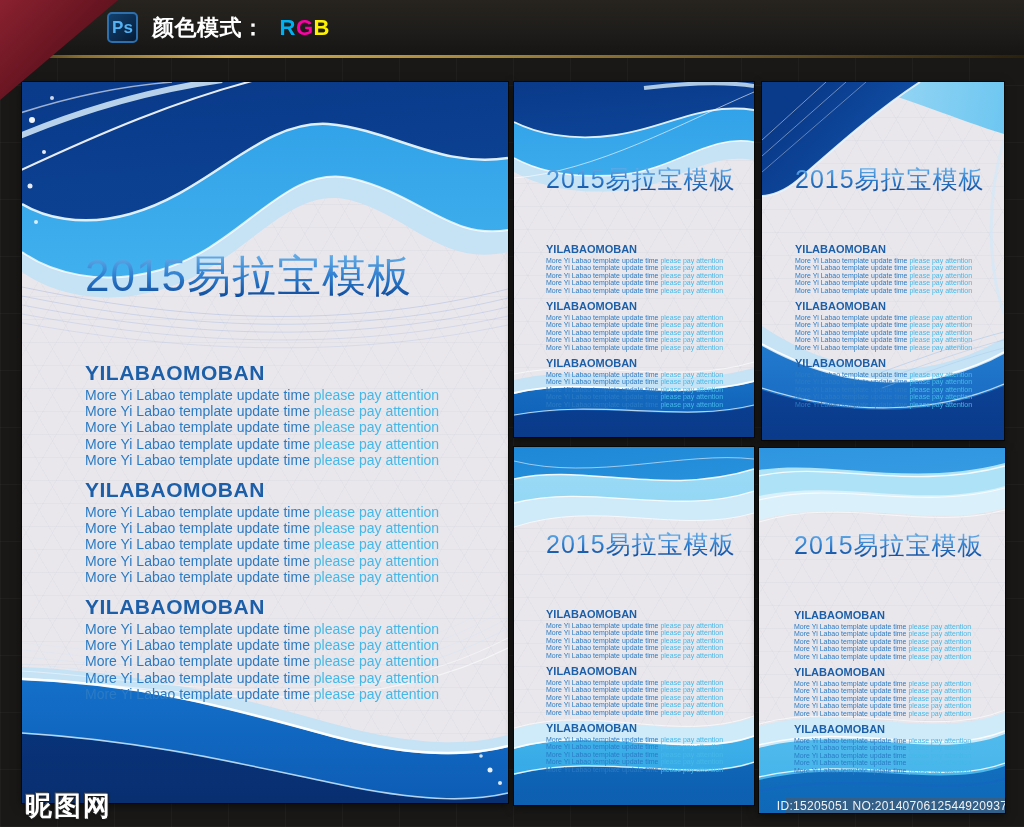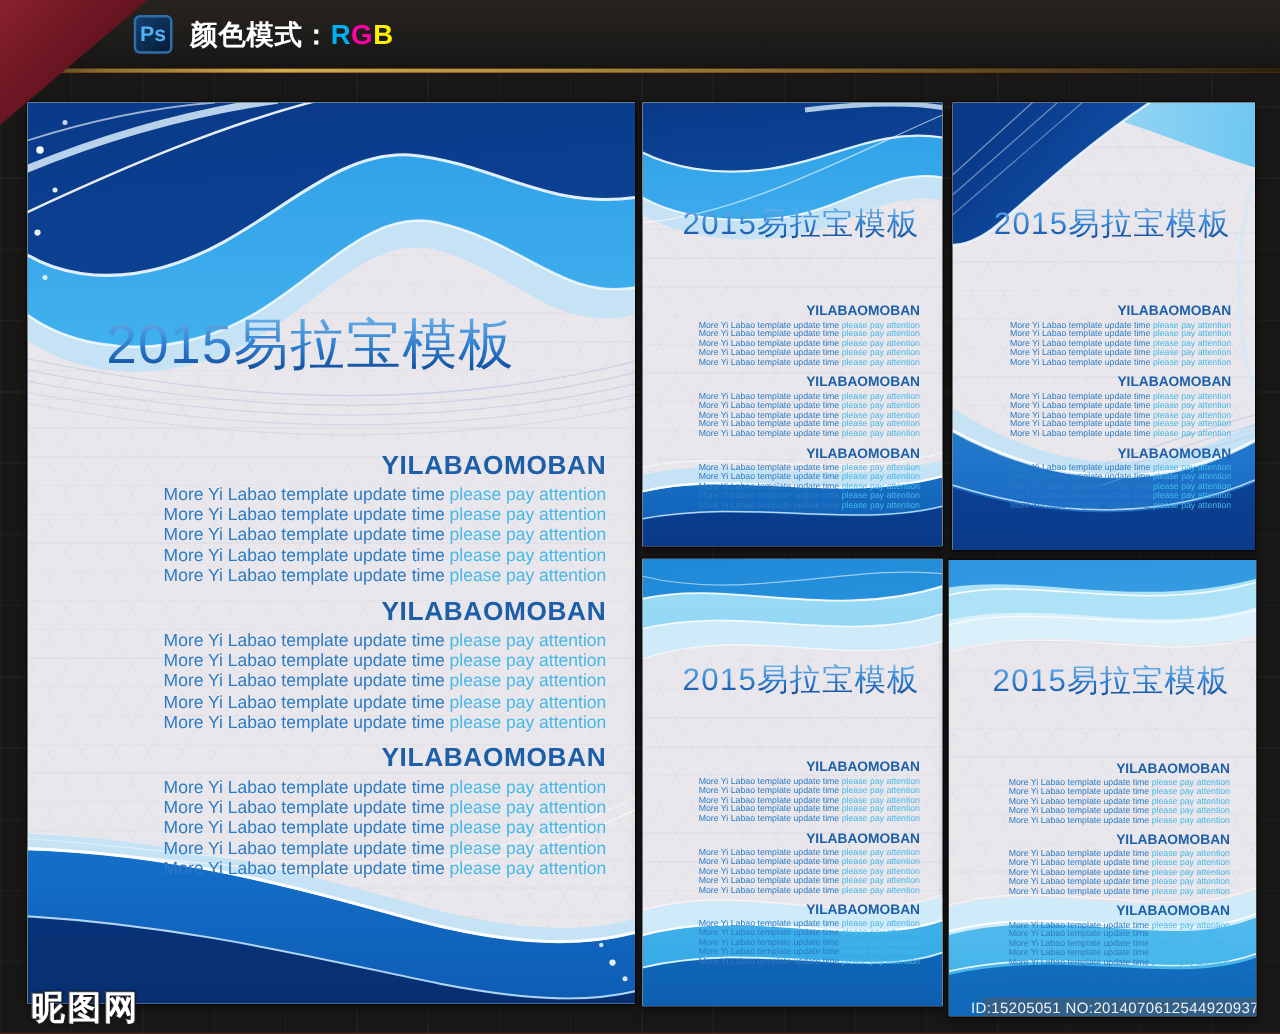--- a/index.html
+++ b/index.html
@@ -1,19 +1,19 @@
 <!DOCTYPE html>
 <html><head>
 <meta charset="utf-8">
 <style>
   html,body{margin:0;padding:0;background:#111;}
   *{box-sizing:border-box;}
   .stage{
     position:relative;width:1024px;height:827px;overflow:hidden;
-    background:#c2410c;font-family:"Liberation Sans","DejaVu Sans",sans-serif;text-align:right;
+    background:#4d7c0f;font-family:"Liberation Sans","DejaVu Sans",sans-serif;
   }
   
   .topbar{
     position:absolute;left:0;top:0;width:1024px;height:55px;z-index:5;
     background:linear-gradient(180deg,#27241f 0%,#1e1c1a 60%,#171514 100%);
     display:flex;align-items:center;
   }
   .ps-badge{
     position:absolute;left:107px;top:12px;width:31px;height:31px;z-index:8;
     background:linear-gradient(135deg,#12406e 0%,#0a2748 70%,#061a33 100%);
@@ -149,21 +149,21 @@
   }
 </style>
 </head>
 <body>
 
 <div class="stage">
 
   <div class="topbar">
     <div class="ps-badge">Ps</div>
     <div class="spec-text">
-      <span class="seg" style="margin-right:0">颜色模式：</span>
+      <span class="seg" style="margin-right:15px">颜色模式：</span>
       <span class="rgb-letter rgb-0">R</span>
       <span class="rgb-letter rgb-1">G</span>
       <span class="rgb-letter rgb-2">B</span>
     </div>
   </div>
   <div class="gold-line"></div>
   <div class="canvas"></div>
   <div class="ribbon"></div>
 
   <div class="poster p1">

